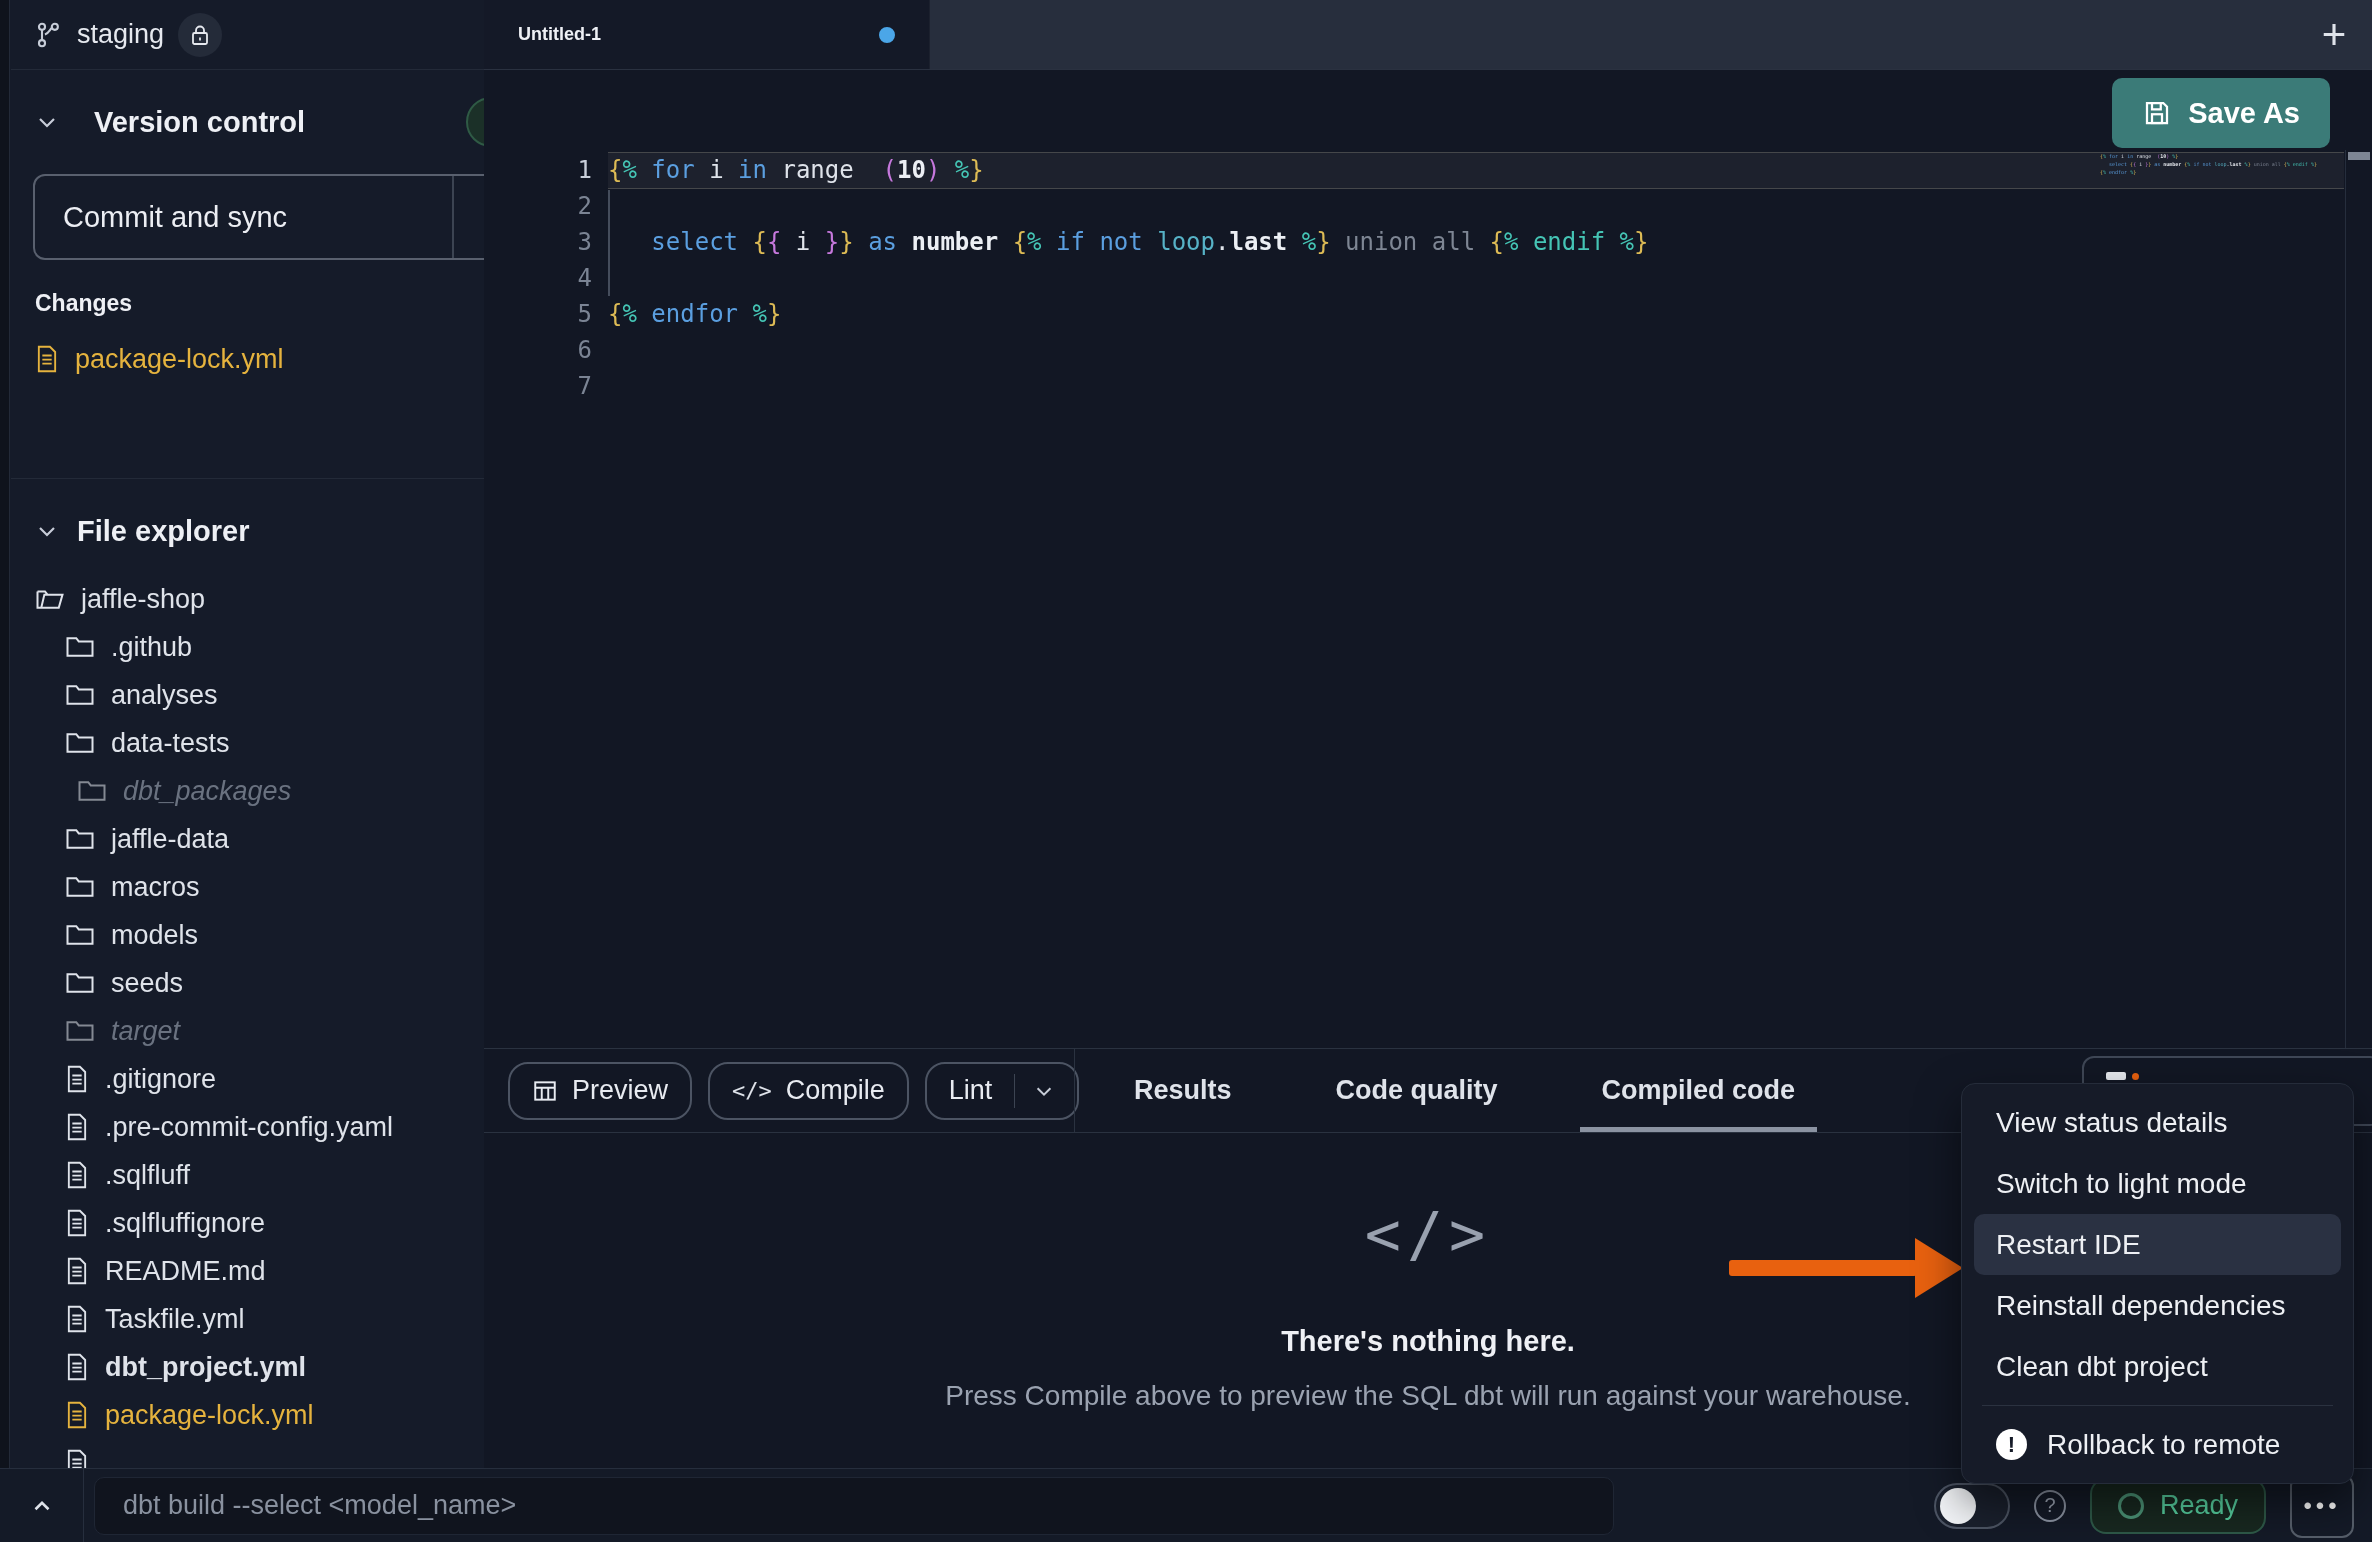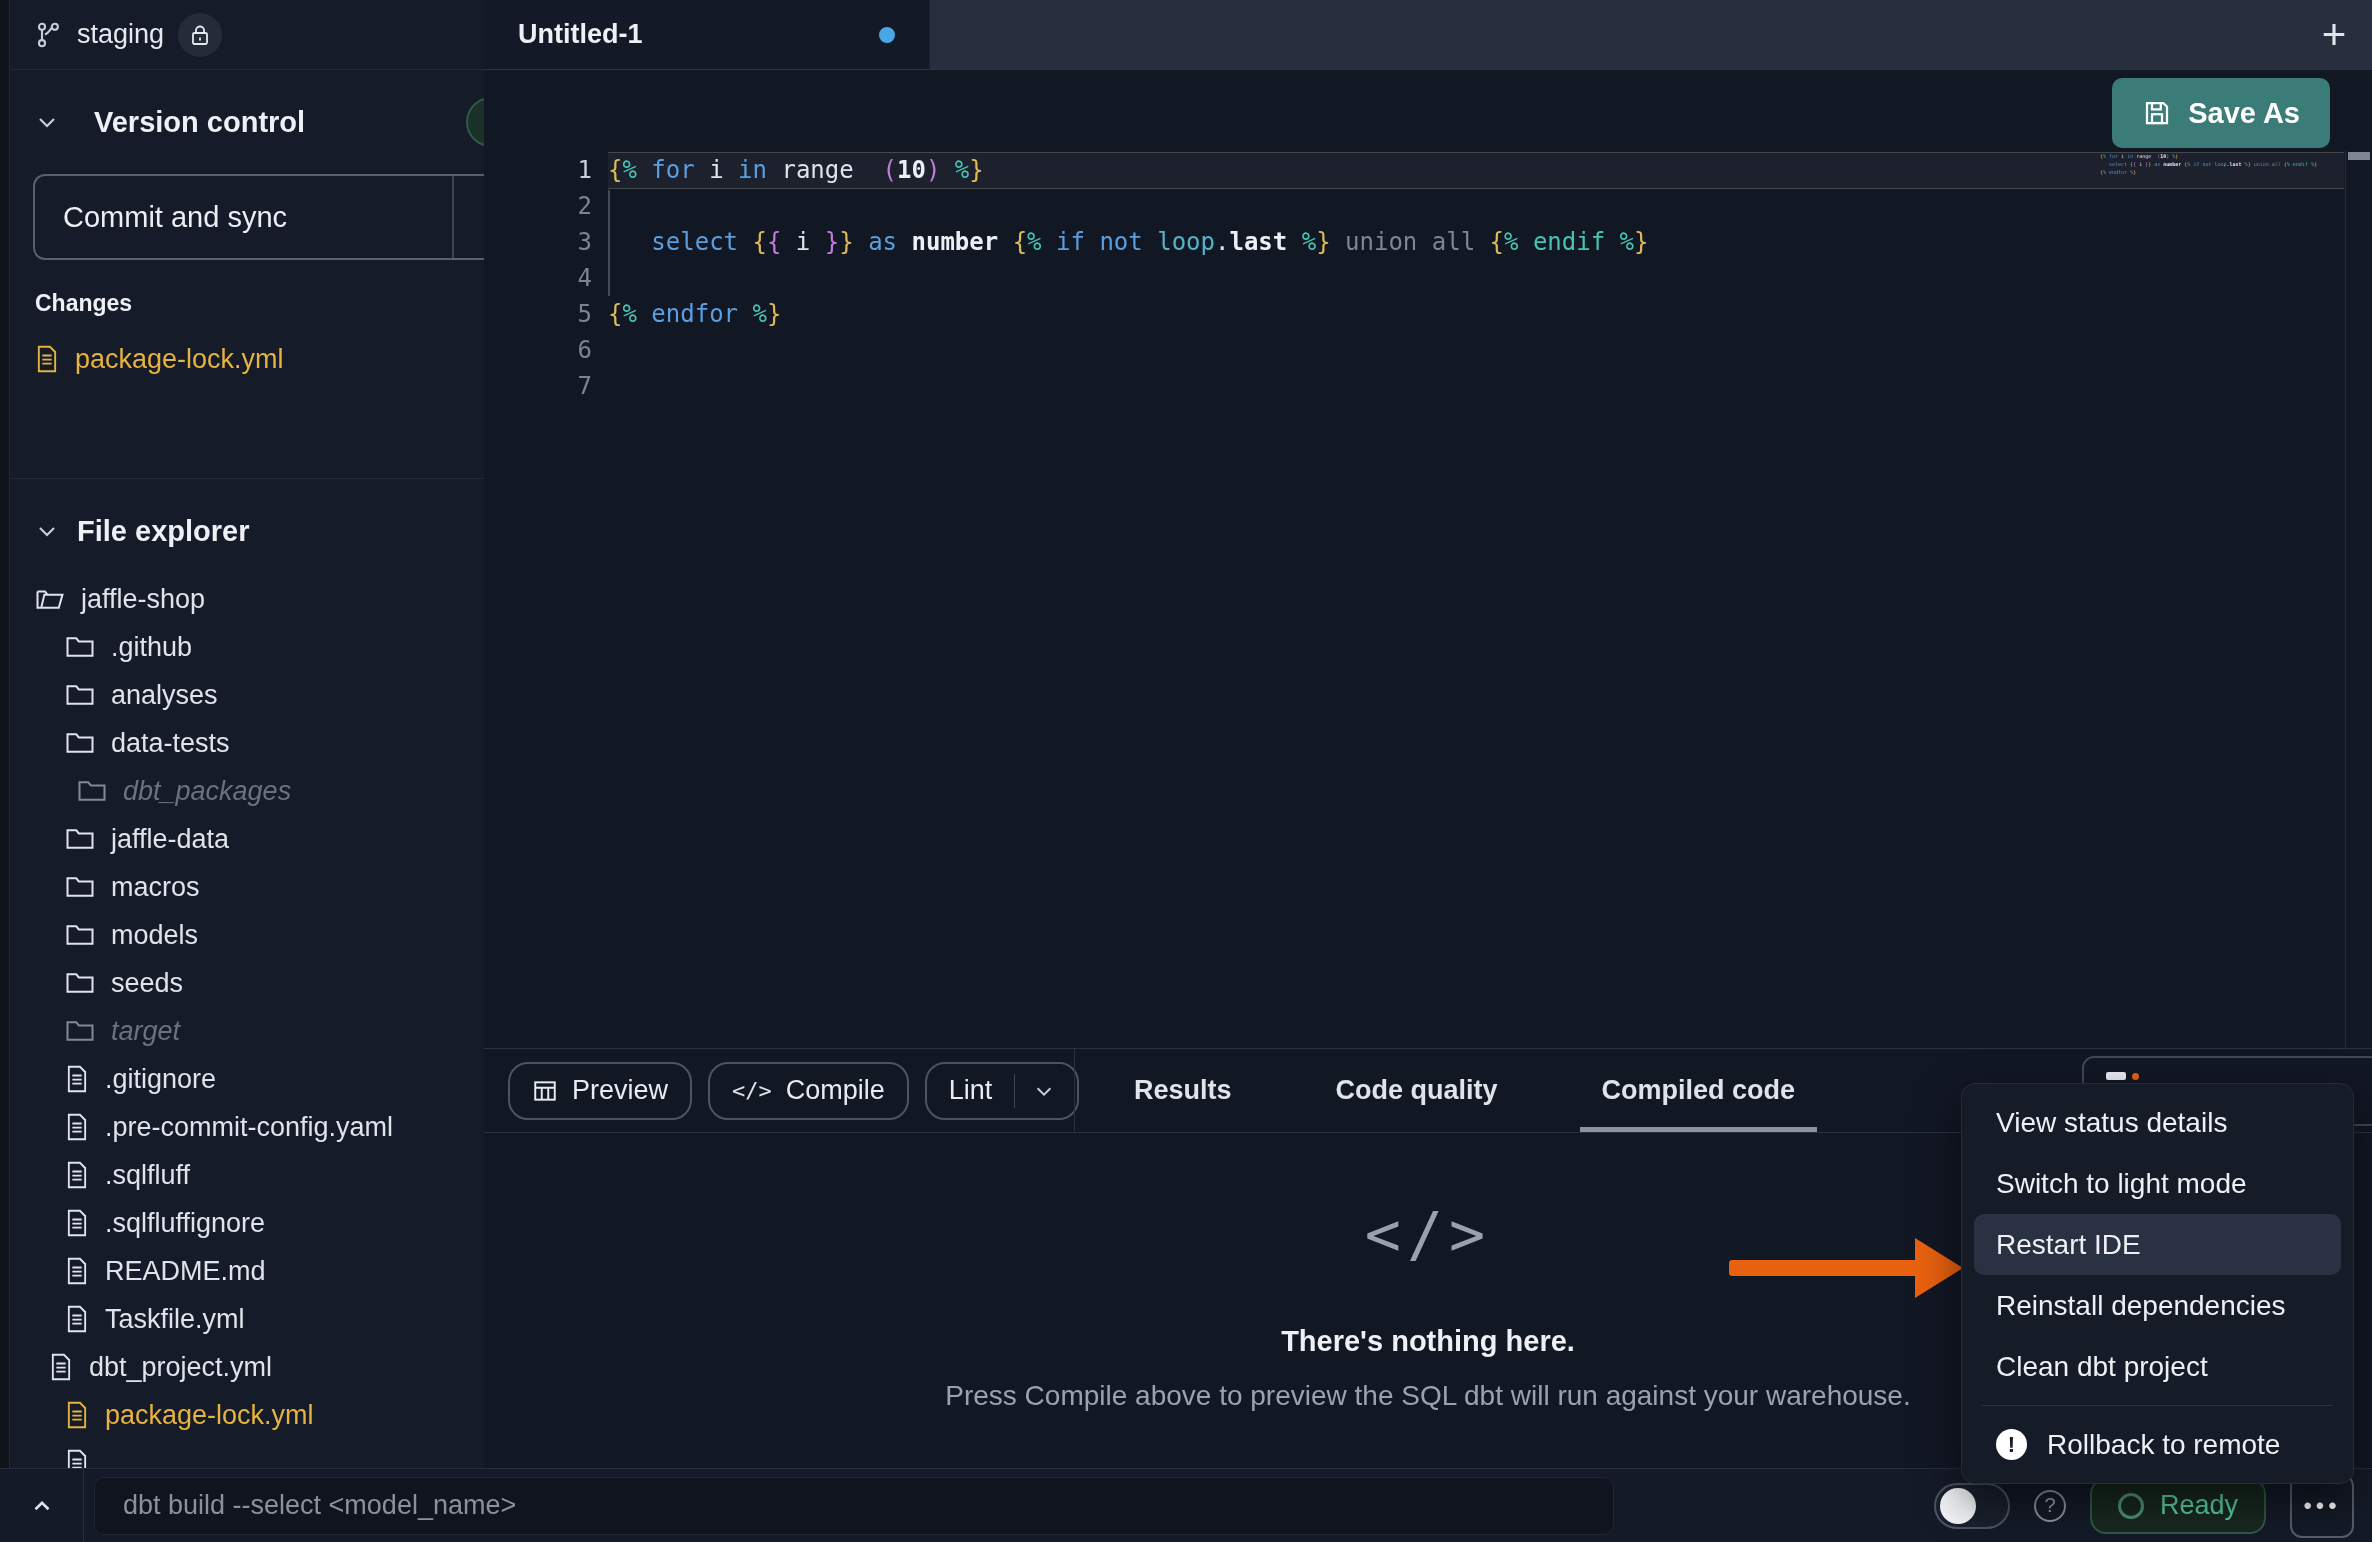--- a/index.html
+++ b/index.html
@@ -45,21 +45,21 @@
   .tree-item.muted{color:#6a7280;font-style:italic;}
   .tree-item.muted svg{opacity:.55;}
   .tree-item.modified{color:#e5b33e;}
   .tree-item .m{margin-left:auto;margin-right:36px;font-weight:bold;color:#e5b33e;font-size:26px;}
 
   
   .main{position:absolute;left:484px;top:0;right:0;height:1468px;}
   .tab-bar{height:70px;background:#272e3d;display:flex;align-items:stretch;border-bottom:1px solid #2a3140;}
   .tab-active{width:446px;background:#141927;display:flex;align-items:center;padding:0 34px;
            border-right:1px solid #1c212e;cursor:pointer;}
-  .tab-title{font-size:27px;font-weight:bold;color:#eef0f5;}
+  .tab-title{font-size:18px;font-weight:bold;color:#eef0f5;}
   .tab-dot{margin-left:auto;width:9px;height:9px;border:8px solid #4ba6e8;border-radius:50%;}
   .tab-plus{margin-left:auto;width:76px;display:flex;align-items:center;justify-content:center;
            font-size:42px;font-weight:300;color:#dfe3ea;cursor:pointer;}
 
   .editor{position:absolute;left:0;top:70px;right:0;height:978px;background:#121724;}
   .save-as{position:absolute;top:8px;right:42px;height:70px;padding:0 30px;background:#3b7b78;
            border-radius:10px;display:flex;align-items:center;gap:16px;color:#fff;
            font-size:29px;font-weight:bold;cursor:pointer;z-index:5;}
   .active-line{position:absolute;left:124px;right:28px;top:82px;height:37px;
            background:rgba(235,235,215,0.05);border-top:1px solid #45474a;border-bottom:1px solid #45474a;}
@@ -355,21 +355,21 @@
             </div>
             <div class="tree-item" style="padding-left: 54px;">
               <span>
                 <svg width="24" height="28" viewBox="0 0 20 24" fill="none" stroke="#dfe3ea" stroke-width="1.6">
                   <path d="M3 1.5h9.5L17 6v16.5H3z"></path>
                   <path d="M6 9h8M6 12.5h8M6 16h8"></path>
                 </svg>
               </span>
     <span>Taskfile.yml</span>
             </div>
-            <div class="tree-item" style="padding-left: 38px;">
+            <div class="tree-item" style="padding-left: 54px; font-weight: bold;">
               <span>
                 <svg width="24" height="28" viewBox="0 0 20 24" fill="none" stroke="#dfe3ea" stroke-width="1.6">
                   <path d="M3 1.5h9.5L17 6v16.5H3z"></path>
                   <path d="M6 9h8M6 12.5h8M6 16h8"></path>
                 </svg>
               </span>
     <span>dbt_project.yml</span>
             </div>
             <div class="tree-item modified" style="padding-left: 54px;">
               <span>

